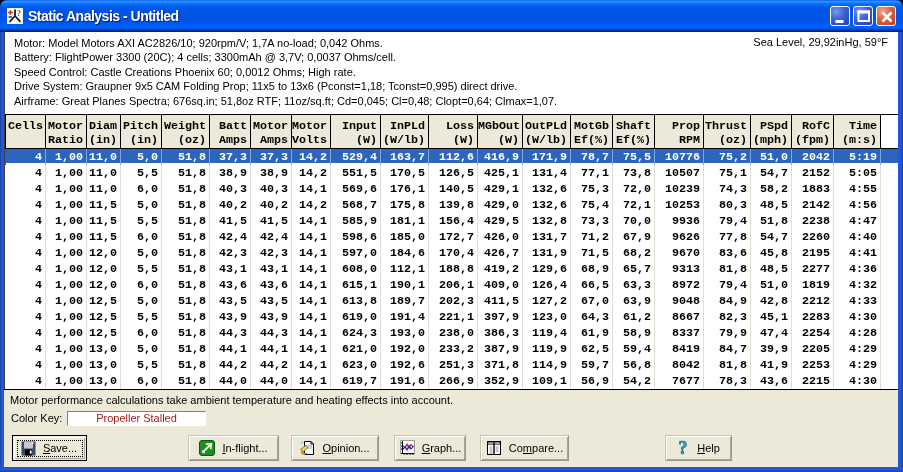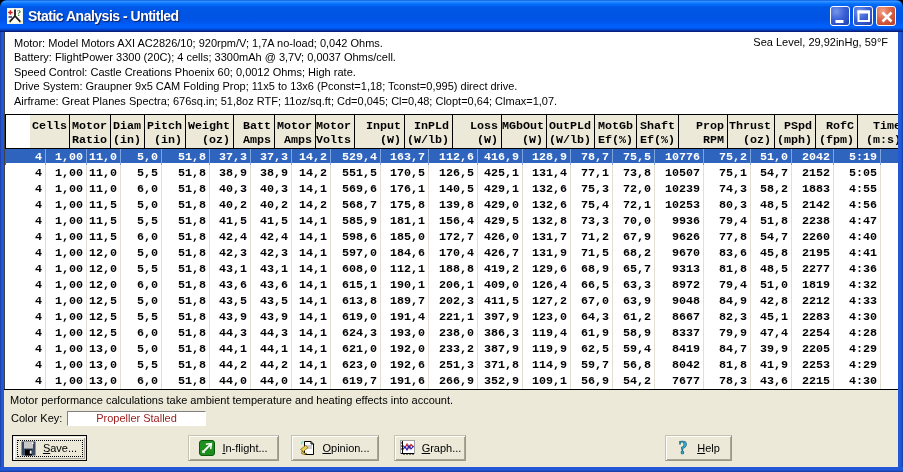--- a/index.html
+++ b/index.html
@@ -17,21 +17,21 @@
 .client { position:absolute; left:4px; top:32px; width:894px; height:435px; background:#ece9d8; }
 .whitepanel { position:absolute; left:0; top:0; width:894px; height:357px; background:#fff; border-left:1px solid #404040; }
 .info { position:absolute; left:9px; top:3.5px; font-size:11px; color:#000; line-height:14.6px; white-space:pre; }
 .sealevel { position:absolute; right:10px; top:4px; font-size:11px; color:#000; }
 .grid { position:absolute; left:0; top:82px; width:894px; border-top:1px solid #000;
   font-family:"Liberation Mono",monospace; font-size:11.7px; font-weight:bold; }
 .hrow { display:flex; height:34px; border-left:1px solid #000; border-bottom:1px solid #000; width:894px; }
 .hc { flex:none; background:#ece9d8; border-right:1px solid #000; display:flex; flex-direction:column; justify-content:space-between; padding:4px 3px 1px 0; text-align:right; }
 .hc span { display:block; height:14px; line-height:14px; }
 .hc.hf { background:#fff; border-right:none; }
-.hrow .hc:first-child { text-align:left; padding-left:2px;margin-left:24px; }
+.hrow .hc:first-child { text-align:left; padding-left:2px; }
 .drow { display:flex; height:16px; line-height:16px; border-left:1px solid #fff; width:894px; }
 .dc { flex:none; border-right:1px solid #e2dfd2; text-align:right; padding-right:3px; }
 .dc.df { border-right:none; }
 .drow.sel { color:#fff; border-left-color:#2e63be; }
 .drow.sel .dc { border-right-color:#7ea6dd; background:linear-gradient(to bottom,#2e63be 0%,#2e63be 87.5%,#fff 87.5%); }
 .bottom { position:absolute; left:0; top:357px; width:894px; height:78px; background:#ece9d8; border-top:1px solid #000; }
 .msg { position:absolute; left:6px; top:4px; font-size:11px; }
 .ckey { position:absolute; left:7px; top:22px; font-size:11px; }
 .ckbox { position:absolute; left:63px; top:21px; width:139px; height:15px; background:#fff; border:1px solid #808080; border-right-color:#fff; border-bottom-color:#fff; text-align:center; font-size:11px; color:#9b1a1a; line-height:13px; }
 .btn { position:absolute; top:45px; height:26px; background:#ece9d8; border:1px solid #9a9789; border-top-color:#c6c3b2; border-left-color:#c6c3b2;
@@ -163,21 +163,21 @@
           <div class="dc" style="width:34px">11,0</div>
           <div class="dc" style="width:41px">5,0</div>
           <div class="dc" style="width:48px">51,8</div>
           <div class="dc" style="width:41px">37,3</div>
           <div class="dc" style="width:41px">37,3</div>
           <div class="dc" style="width:39px">14,2</div>
           <div class="dc" style="width:50px">529,4</div>
           <div class="dc" style="width:48px">163,7</div>
           <div class="dc" style="width:49px">112,6</div>
           <div class="dc" style="width:45px">416,9</div>
-          <div class="dc" style="width:48px">128,9</div>
+          <div class="dc" style="width:48px">171,9</div>
           <div class="dc" style="width:42px">78,7</div>
           <div class="dc" style="width:42px">75,5</div>
           <div class="dc" style="width:49px">10776</div>
           <div class="dc" style="width:47px">75,2</div>
           <div class="dc" style="width:41px">51,0</div>
           <div class="dc" style="width:42px">2042</div>
           <div class="dc" style="width:47px">5:19</div>
           <div class="dc df" style="width:18px"></div>
         </div>
         <div class="drow">
@@ -544,20 +544,29 @@
       <svg width="16" height="16" viewBox="0 0 16 16">
           <rect x="1.5" y="0.5" width="14" height="13" fill="#fff" stroke="#a0a0a0"></rect>
           <line x1="3.5" y1="1" x2="3.5" y2="13.5" stroke="#000"></line>
           <line x1="2" y1="13.5" x2="15" y2="13.5" stroke="#000"></line>
           <path d="M4 5.5 L6 8 L8 4 L10 8.5 L12 4.5 L14.5 7" stroke="#c02020" stroke-width="1.1" fill="none"></path>
           <path d="M4 9.5 L6 6.5 L8 10 L10 5.5 L12 9 L14.5 6" stroke="#2020c0" stroke-width="1.1" fill="none"></path>
           <path d="M3.5 3 H2 M3.5 6 H2 M3.5 9 H2 M5 13.5 V15 M8 13.5 V15 M11 13.5 V15 M14 13.5 V15" stroke="#000"></path>
         </svg>
       <span><u>G</u>raph...</span>
       </div>
+    <div class="btn" style="left:476px; width:89px;">
+      <svg width="16" height="16" viewBox="0 0 16 16">
+          <rect x="1.5" y="1.5" width="13" height="13" fill="#fff" stroke="#000"></rect>
+          <rect x="2" y="2" width="12" height="2.5" fill="#b0b0b0" stroke="#000" stroke-width="0.5"></rect>
+          <line x1="8" y1="2" x2="8" y2="14.5" stroke="#000" stroke-width="1.4"></line>
+          <path d="M3.5 7 H6.5 M3.5 9 H6.5 M3.5 11 H6.5 M3.5 13 H6.5 M9.5 7 H12.5 M9.5 9 H12.5 M9.5 11 H12.5" stroke="#909090"></path>
+        </svg>
+      <span>Co<u>m</u>pare...</span>
+      </div>
     <div class="btn" style="left:660.5px; width:67px;">
       <svg width="14" height="18" viewBox="0 0 14 18">
           <text x="7" y="15" font-size="18" font-weight="bold" fill="#30aed0" stroke="#14566e" stroke-width="0.6" text-anchor="middle" font-family="Liberation Serif">?</text>
         </svg>
       <span><u>H</u>elp</span>
       </div>
   </div>
 </div>
 <div style="position:absolute; left:0; top:32px; width:4px; height:435px; background:linear-gradient(to right,#1c3a9c,#2258d6 40%,#2258d6);"></div>
 <div style="position:absolute; left:898px; top:32px; width:5px; height:435px; background:linear-gradient(to left,#1c3a9c,#2258d6 40%,#2258d6);"></div>

